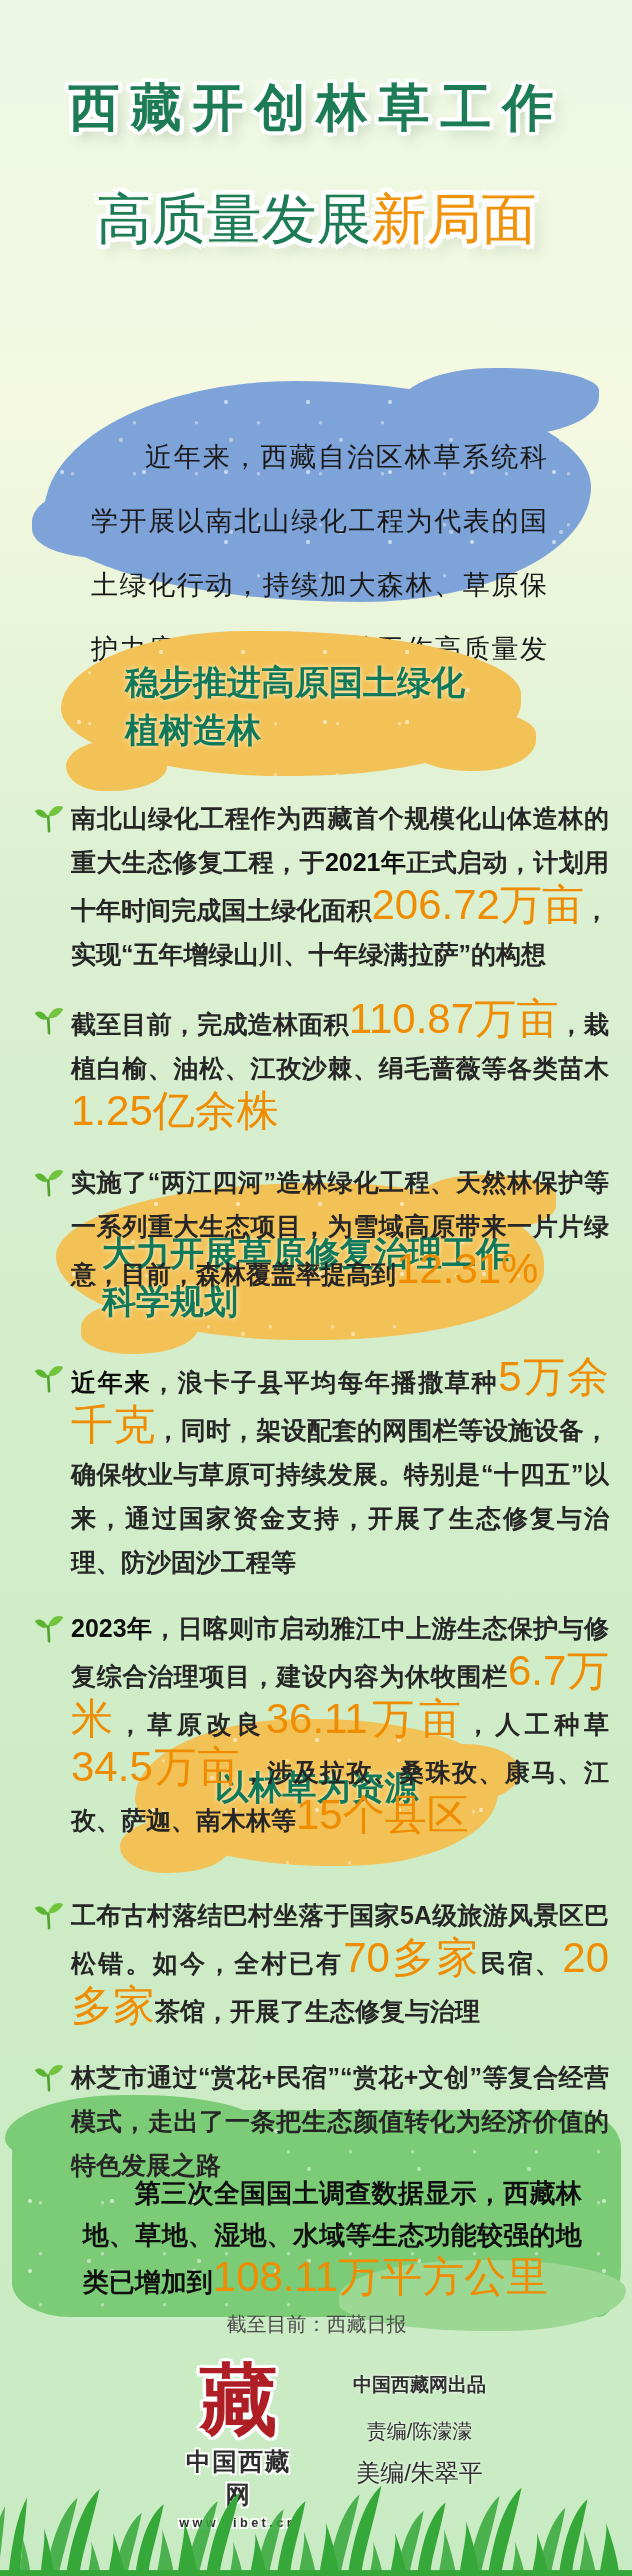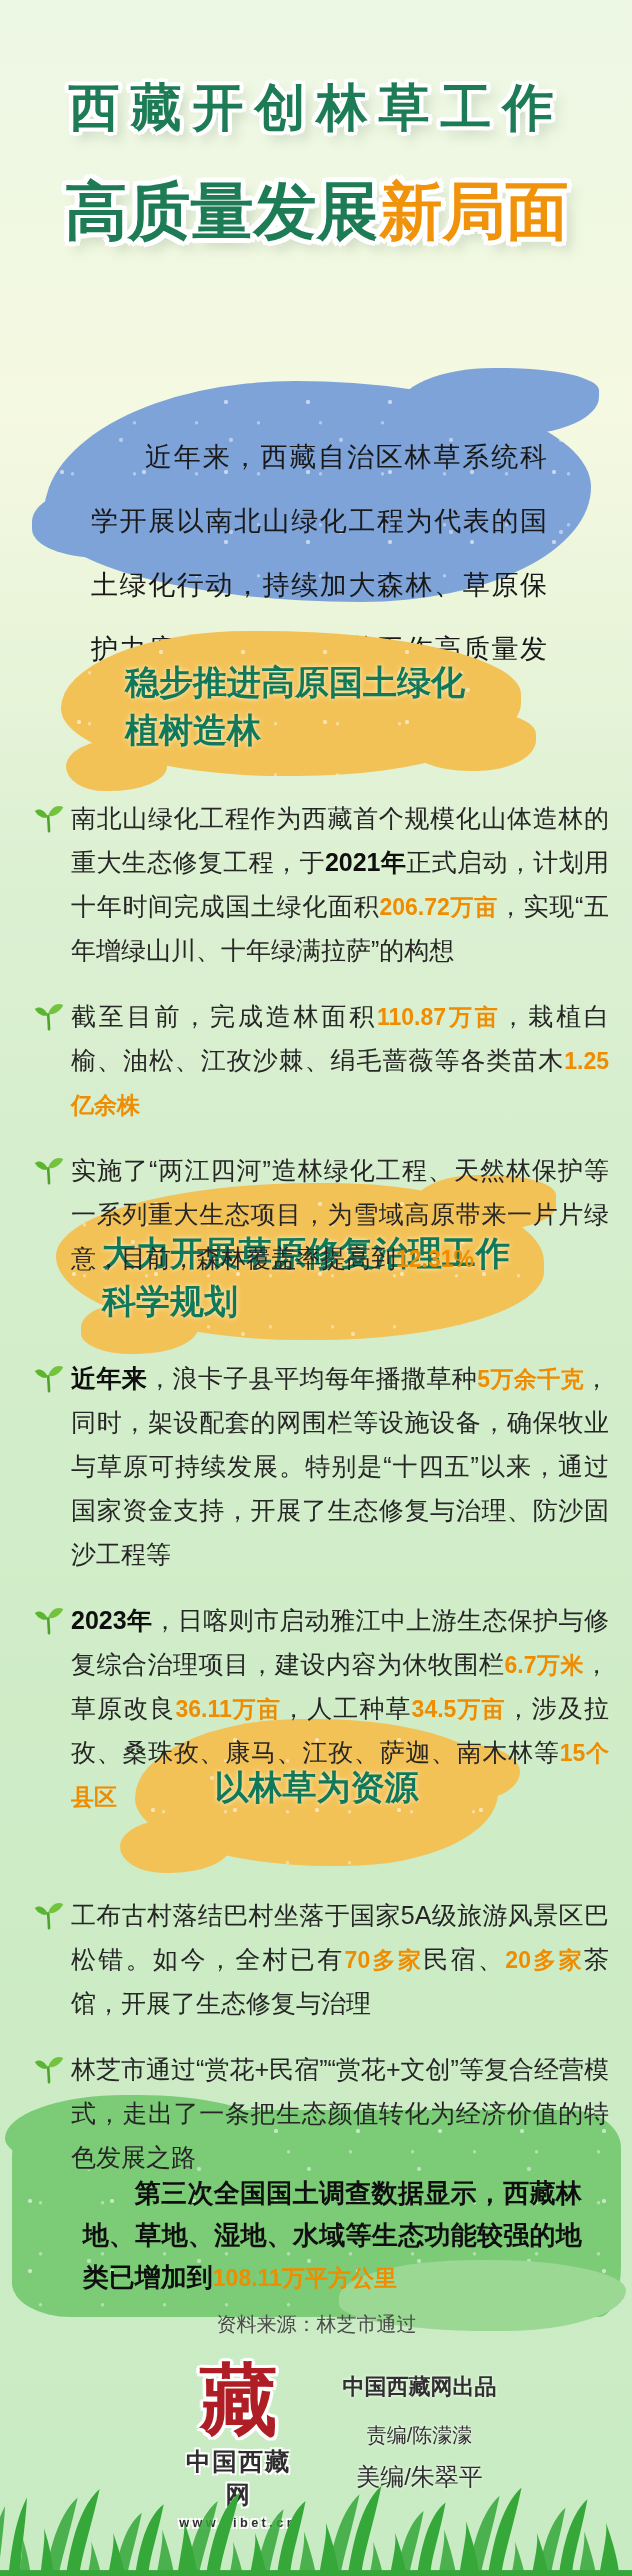--- a/index.html
+++ b/index.html
@@ -9,21 +9,21 @@
     background:linear-gradient(180deg,#ecf7e4 0%,#f0f8e2 8%,#f5f9e1 16%,#eaf5da 24%,#dcf0d2 34%,#d6eecd 45%,#d1edc9 60%,#cdecc6 75%,#c9ebc3 100%);
     padding-left:40px;
   }
   
   .title-block{position:absolute;top:74px;left:0;width:633px;text-align:center;z-index:2;}
   .title-line1{
     font-size:51px;font-weight:bold;letter-spacing:11px;color:var(--title_green,#1d7c55);
     text-shadow:-3.4px -3.4px 0 #fff,3.4px -3.4px 0 #fff,-3.4px 3.4px 0 #fff,3.4px 3.4px 0 #fff,0 -4.2px 0 #fff,0 4.2px 0 #fff,-4.2px 0 0 #fff,4.2px 0 0 #fff,6.7px 8.4px 11.8px rgba(60,90,60,.25);
   }
   .title-line2{
-    margin-top:26px;font-size:63px;font-weight:bold;letter-spacing:0px;
+    margin-top:40px;font-size:55px;font-weight:normal;letter-spacing:0px;
     text-shadow:-4.2px -4.2px 0 #fff,4.2px -4.2px 0 #fff,-4.2px 4.2px 0 #fff,4.2px 4.2px 0 #fff,0 -5px 0 #fff,0 5px 0 #fff,-5px 0 0 #fff,5px 0 0 #fff,7.6px 9.3px 11.8px rgba(60,90,60,.25);
   }
   .title-line2 .green{color:var(--title_green,#1d7c55);}
   .title-line2 .orange{color:var(--title_orange,#f0930a);}
   
   .blob{position:absolute;
     background-image:
       radial-gradient(circle at 22% 30%, rgba(255,255,255,.55) 0 1.7px, rgba(255,255,255,0) 2.5px),
       radial-gradient(circle at 70% 64%, rgba(255,255,255,.45) 0 1.7px, rgba(255,255,255,0) 2.5px),
       radial-gradient(circle at 46% 82%, rgba(255,255,255,.4) 0 1.3px, rgba(255,255,255,0) 2.1px);
@@ -47,41 +47,41 @@
   .sec2::before{width:143px;height:56px;right:-11.8px;top:-8.4px;background-color:var(--header_orange,#f3c257);border-radius:50% 50% 55% 45%/60% 40% 50% 50%;}
   .sec2::after{width:118px;height:52px;left:25px;bottom:-13.5px;background-color:var(--header_orange,#f3c257);border-radius:48% 52% 55% 45%/52% 48% 58% 42%;}
   .sec3{top:1719px;left:135px;width:363px;height:147px;border-radius:48% 52% 44% 56%/56% 44% 52% 48%;padding:44px 0 0 0;box-sizing:border-box;text-align:center;}
   .sec3::before{width:127px;height:59px;right:-22px;top:25px;background-color:var(--header_orange,#f3c257);border-radius:55% 45% 50% 50%/50% 50% 55% 45%;}
   .sec3::after{width:110px;height:54px;left:-15px;bottom:-6.7px;background-color:var(--header_orange,#f3c257);border-radius:50% 50% 58% 42%/54% 46% 50% 50%;}
   
   .blist{position:absolute;left:34px;width:575px;z-index:2;}
   .list1{top:796px;} .list2{top:1356px;} .list3{top:1893px;}
   .bullet{position:relative;padding-left:37px;margin-bottom:22px;font-size:25px;line-height:44px;color:#262626;text-align:justify;}
   .bullet .sprout{position:absolute;left:0;top:5px;width:30px;height:32px;}
-  .seg-n{font-weight:normal;}
+  .seg-n{font-weight:bold;}
   .seg-b{font-weight:bold;color:#0f0f0f;}
-  .seg-num{font-weight:bold;color:var(--accent_orange,#ef8c00);font-size:23px;line-height:1;}
+  .seg-num{font-weight:normal;color:var(--accent_orange,#ef8c00);font-size:42px;line-height:1;}
   
   .summary{top:2110px;left:11.8px;width:609px;height:207px;background-color:var(--summary_green,#7bcb77);
     border-radius:18% 82% 10% 90%/70% 55% 45% 30%;z-index:1;}
   .summary{border-radius:25px 51px 22px 59px/46px 38px 51px 34px;}
   .summary::before{width:253px;height:76px;left:-6.7px;top:-15px;background-color:var(--summary_green,#7bcb77);border-radius:50% 50% 55% 45%/60% 40% 55% 45%;}
   .summary::after{width:287px;height:71px;right:-5px;bottom:-13.5px;background-color:#9bd893;border-radius:50% 50% 45% 55%/55% 45% 60% 40%;}
   .summary-text{position:relative;z-index:1;padding:62px 39px 0 71px;font-size:26px;line-height:42px;font-weight:bold;color:#151515;text-indent:2em;text-align:justify;}
   
   .source-line{position:absolute;top:2311px;left:0;width:633px;text-align:center;font-size:20px;color:#4b4b4b;z-index:2;}
   .logo-block{position:absolute;top:2358px;left:175px;width:127px;text-align:center;z-index:2;}
   .logo-glyph{font-size:78px;line-height:84px;font-weight:bold;color:var(--logo_red,#ae1e24);
     text-shadow:-2.5px -2.5px 0 #fff,2.5px -2.5px 0 #fff,-2.5px 2.5px 0 #fff,2.5px 2.5px 0 #fff,0 3.4px 0 #fff,0 -3.4px 0 #fff,3.4px 0 0 #fff,-3.4px 0 0 #fff;}
   .logo-name{margin-top:3.4px;font-size:24.5px;font-weight:bold;letter-spacing:1.7px;color:#2e2e2e;
     text-shadow:-1.7px -1.7px 0 #fff,1.7px -1.7px 0 #fff,-1.7px 1.7px 0 #fff,1.7px 1.7px 0 #fff;}
   .logo-url{margin-top:5px;font-size:12.7px;font-weight:bold;letter-spacing:3.4px;color:#2e2e2e;
     text-shadow:-1.7px -1.7px 0 #fff,1.7px -1.7px 0 #fff,-1.7px 1.7px 0 #fff,1.7px 1.7px 0 #fff;}
   .credits{position:absolute;top:2372px;left:331px;width:177px;text-align:center;z-index:2;color:#2f2f2f;}
-  .credit-main{font-size:22px;font-weight:bold;text-shadow:0 0 3.4px #fff;}
+  .credit-main{font-size:19px;font-weight:bold;text-shadow:0 0 3.4px #fff;}
   .credit-sub{margin-top:20px;font-size:20px;text-shadow:0 0 3.4px #fff;}
   .credit-sub2{margin-top:11.8px;font-size:24px;text-shadow:0 0 3.4px #fff;}
   .grass{position:absolute;left:0;bottom:0;width:633px;height:97px;z-index:3;}
 </style>
 </head>
 <body>
 
 <div class="poster">
 
   <div class="title-block">
@@ -171,21 +171,21 @@
         <path d="M19 19 C23 7 33 4 39 8 C34 17 25 22 19 19 Z" fill="#72c33e"></path>
       </svg>
       <span><span class="seg-n">林芝市通过“赏花+民宿”“赏花+文创”等复合经营模式，走出了一条把生态颜值转化为经济价值的特色发展之路</span></span>
     </div>
   </div>
 
   <div class="blob summary">
     <div class="summary-text"><span class="seg-b">第三次全国国土调查数据显示，西藏林地、草地、湿地、水域等生态功能较强的地类已增加到</span><span class="seg-num">108.11万平方公里</span></div>
   </div>
 
-  <div class="source-line">资料来源：林芝市通过</div>
+  <div class="source-line">截至目前：西藏日报</div>
 
   <div class="logo-block">
     <div class="logo-glyph">藏</div>
     <div class="logo-name">中国西藏网</div>
     <div class="logo-url">www.tibet.cn</div>
   </div>
   <div class="credits">
     <div class="credit-main">中国西藏网出品</div>
     <div class="credit-sub">责编/陈濛濛</div>
     <div class="credit-sub2">美编/朱翠平</div>

